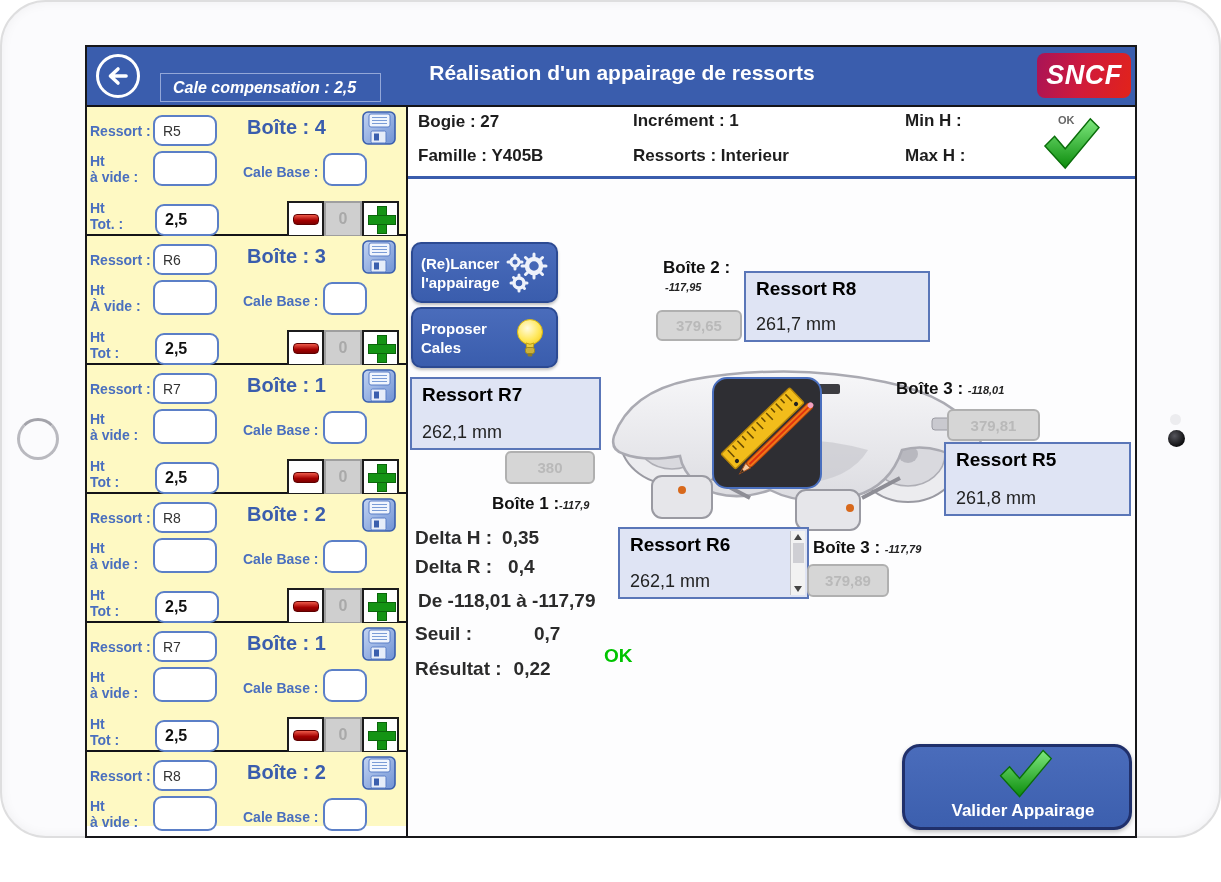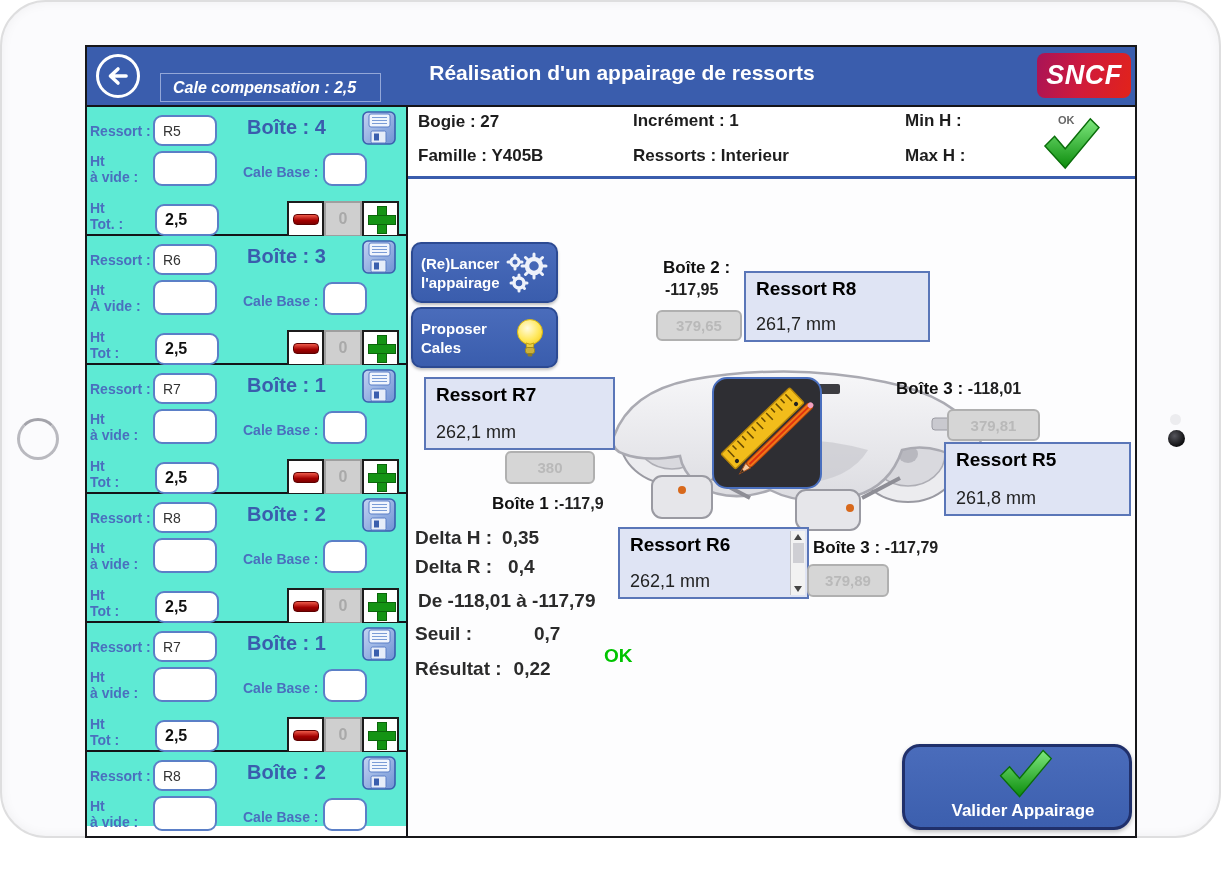--- a/index.html
+++ b/index.html
@@ -29,21 +29,21 @@
   .app-title { position:absolute; left:295px; top:14px; width:480px; text-align:center;
                color:#fff; font-size:21px; font-weight:bold; }
   .sncf-logo { position:absolute; left:950px; top:6px; width:94px; height:45px; border-radius:8px;
                background:linear-gradient(105deg,#a81457 0%, #cf1a3c 48%, var(--sncf_red,#e2231a) 100%);
                color:#fff; font-size:27px; font-weight:bold; font-style:italic; letter-spacing:0.5px;
                display:flex; align-items:center; justify-content:center; }
 
   
   .sidebar { position:absolute; left:0; top:60px; width:321px; height:729px; background:#fff;
              border-right:2px solid #141418; overflow:hidden; }
-  .panel { position:relative; width:100%; height:129px; border-bottom:2px solid #141418; background:#5eead4; }
+  .panel { position:relative; width:100%; height:129px; border-bottom:2px solid #141418; background:#fef9c3; }
   .panel:last-child { height:74px; border-bottom:none; }
   .p-lbl { position:absolute; color:var(--label_blue,#4a6fbe); font-size:14px; font-weight:bold; }
   .p-lbl span { display:block; line-height:16px; }
   .p-ressort { left:3px; top:16px; }
   .p-ht1 { left:3px; top:46px; }
   .p-calebase { left:156px; top:57px; }
   .p-ht2 { left:3px; top:93px; }
   .p-boite { position:absolute; left:160px; top:9px; font-size:20px; font-weight:bold; color:var(--header_blue,#3a5dad); }
   .p-inp { position:absolute; border:2px solid #5b7fc7; border-radius:9px; background:#fff;
            font-family:inherit; font-size:14px; color:#333; padding-left:8px; outline:none; }
@@ -82,41 +82,41 @@
              display:flex; align-items:center; padding:6px 8px; box-shadow:0 2px 3px rgba(0,0,0,0.25); }
   .act-btn .txt { flex:1; color:#fff; font-size:15px; font-weight:bold; line-height:19px; text-align:left; }
   .btn-relancer { top:63px; }
   .btn-proposer { top:128px; }
 
   .spring-panel { position:absolute; background:#dfe4f4; border:2px solid #5a76b8; padding:5px 10px;
                   display:flex; flex-direction:column; justify-content:space-between; }
   .spring-panel .sp-title { font-size:19px; font-weight:bold; color:#000000; }
   .spring-panel .sp-val   { font-size:18px; color:#222; }
   .sp-r8 { left:336px; top:92px;  width:186px; height:71px; }
-  .sp-r7 { left:16px;   top:198px; width:191px; height:73px; }
+  .sp-r7 { left:2px;   top:198px; width:191px; height:73px; }
   .sp-r5 { left:536px; top:263px; width:187px; height:74px; }
   .sp-r6 { left:210px; top:348px; width:191px; height:72px; padding-right:24px; cursor:pointer; }
 
   .r6-scroll { position:absolute; right:2px; top:2px; bottom:2px; width:15px; background:#f2f2f2;
                border-left:1px solid #c4c4c8; display:flex; flex-direction:column; align-items:center; padding:3px 0; }
   .arr-up { width:0; height:0; border-left:4px solid transparent; border-right:4px solid transparent;
             border-bottom:6px solid #444; }
   .arr-down { width:0; height:0; border-left:4px solid transparent; border-right:4px solid transparent;
               border-top:6px solid #444; margin-top:auto; }
   .thumb { width:11px; height:20px; background:#cfcfd4; margin-top:3px; }
 
   .gbox { position:absolute; background:#d6d6d6; border:2px solid #b0b0b0; border-radius:6px;
           color:#b9b9b9; font-size:15px; font-weight:bold; display:flex; align-items:center; justify-content:center; }
   .gb-65 { left:248px; top:131px; width:86px; height:31px; }
   .gb-380{ left:97px;  top:272px; width:90px; height:33px; }
   .gb-89 { left:399px; top:385px; width:82px; height:33px; }
   .gb-81 { left:539px; top:230px; width:93px; height:32px; }
 
   .boite-lbl { position:absolute; font-size:17px; font-weight:bold; color:#111; white-space:nowrap; }
-  .boite-val { font-size:16px; font-weight:bold; color:#222; }
+  .boite-val { font-size:11px; font-weight:bold; font-style:italic; color:#222; }
   .b2-l { left:255px; top:79px; }
   .b2-v { left:257px; top:102px; position:absolute; }
   .b1   { left:84px;  top:315px; }
   .b3   { left:405px; top:359px; }
   .b4   { left:488px; top:200px; }
 
   .stat-line { position:absolute; left:7px; font-size:19px; font-weight:bold; color:#2b2b2b; white-space:nowrap; }
   .st-1 { top:348px; } .st-2 { top:377px; } .st-3 { top:411px; left:10px; }
   .st-4 { top:444px; } .st-5 { top:479px; }
   .st-1 .val { margin-left:10px; } .st-2 .val { margin-left:16px; }

